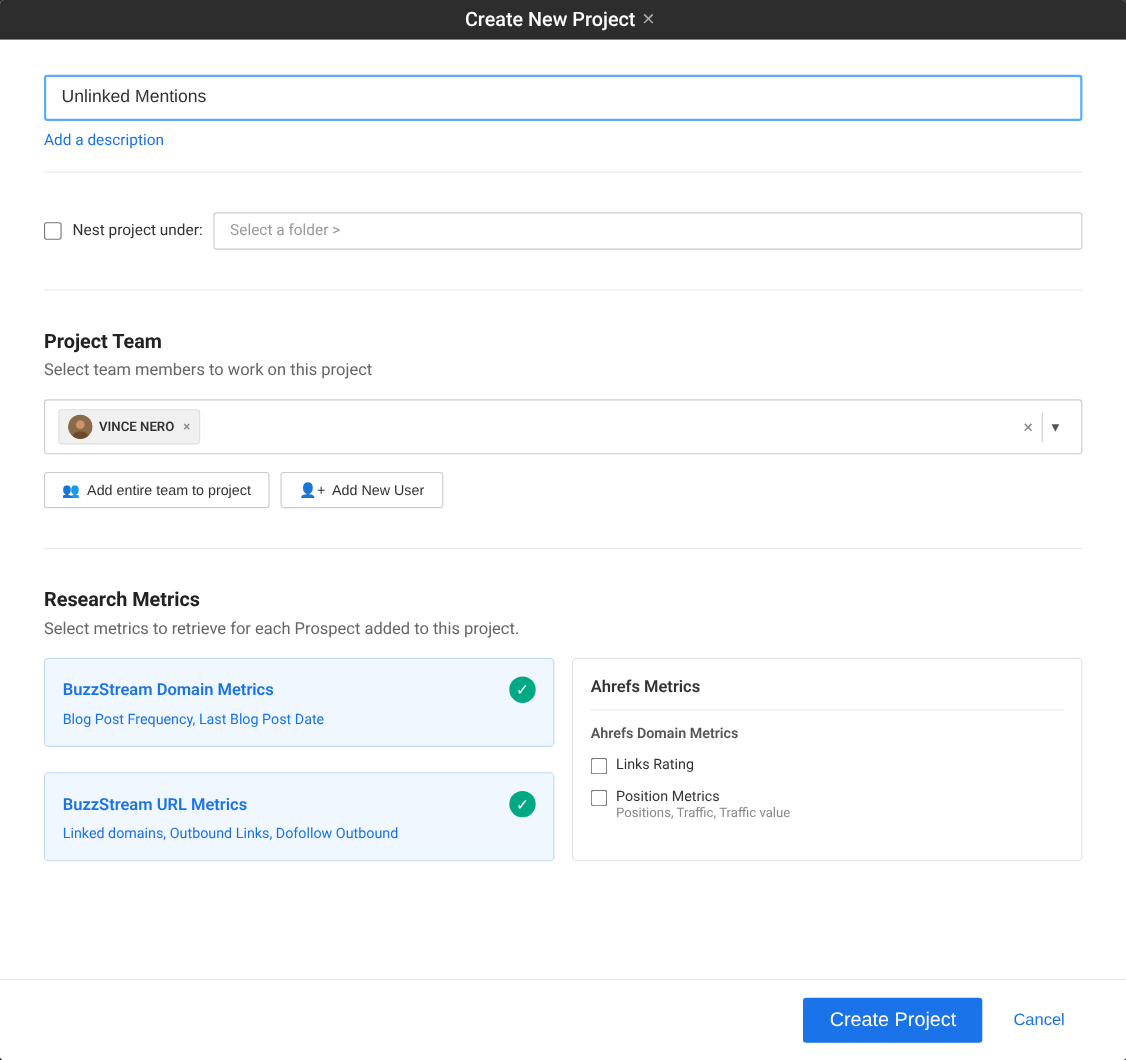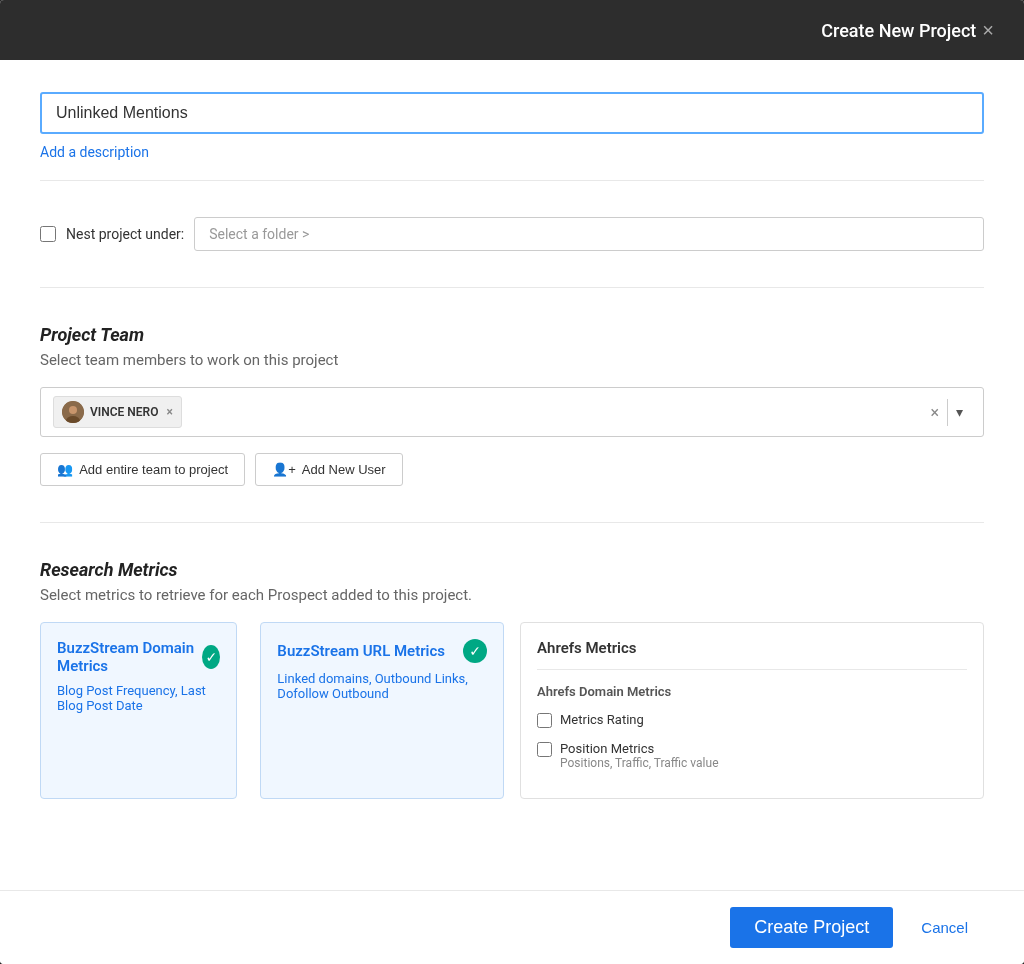--- a/index.html
+++ b/index.html
@@ -27,24 +27,24 @@
       min-height: 964px;
       border-radius: 4px;
       overflow: hidden;
       box-shadow: 0 10px 40px rgba(0,0,0,0.4);
       display: flex;
       flex-direction: column;
     }
     .modal-header {
       background: #2d2d2d;
       color: #fff;
-      padding: 18px 24px;
-      display: flex;
-      align-items: center;
-      justify-content: flex-end;
+      padding: 6px 24px;
+      display: flex;
+      align-items: center;
+      justify-content: center;
       flex-shrink: 0;
     }
     .modal-title {
       font-size: 18px;
       font-weight: 500;
       color: #fff;
     }
     .modal-close {
       color: #aaa;
       font-size: 20px;
@@ -111,21 +111,20 @@
     .section {
       margin-top: 36px;
       padding-top: 36px;
       border-top: 1px solid #e8e8e8;
     }
     .section-title {
       font-size: 18px;
       font-weight: 700;
       color: #222;
       margin-bottom: 6px;
-      font-style: italic;
     }
     .section-subtitle {
       font-size: 15px;
       color: #666;
       margin-bottom: 18px;
     }
     .team-selector {
       border: 1px solid #ccc;
       border-radius: 3px;
       padding: 8px 12px;
@@ -382,21 +381,21 @@
         </div>
       </div>
 
       
       <div class="section">
         <div class="section-title">Research Metrics</div>
         <div class="section-subtitle">Select metrics to retrieve for each Prospect added to this project.</div>
 
         <div class="metrics-grid">
 
-          <div style="display:flex; flex-direction:row; gap:23px;">
+          <div style="display:flex; flex-direction:column; gap:23px;">
 
             <div class="metric-card selected">
               <div class="metric-card-header">
                 <span class="metric-card-title">BuzzStream Domain Metrics</span>
                 <span class="checkmark-circle">✓</span>
               </div>
               <div class="metric-card-desc">Blog Post Frequency, Last Blog Post Date</div>
             </div>
 
             <div class="metric-card selected">
@@ -409,21 +408,21 @@
 
           </div>
 
           <div class="ahrefs-card">
             <div class="ahrefs-title">Ahrefs Metrics</div>
             <div class="ahrefs-subtitle">Ahrefs Domain Metrics</div>
 
             <div class="checkbox-row">
               <input type="checkbox" style="">
               <div>
-                <span class="checkbox-row-label">Metrics Rating</span>
+                <span class="checkbox-row-label">Links Rating</span>
               </div>
             </div>
 
             <div class="checkbox-row">
               <input type="checkbox" style="">
               <div>
                 <span class="checkbox-row-label">Position Metrics</span>
                 <span class="checkbox-row-sublabel">Positions, Traffic, Traffic value</span>
               </div>
             </div>

